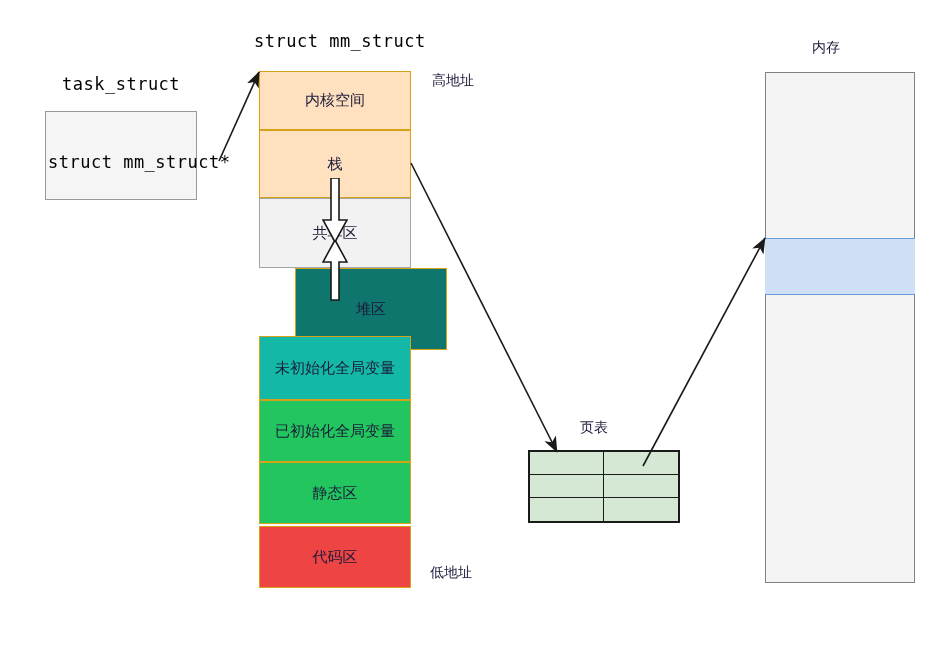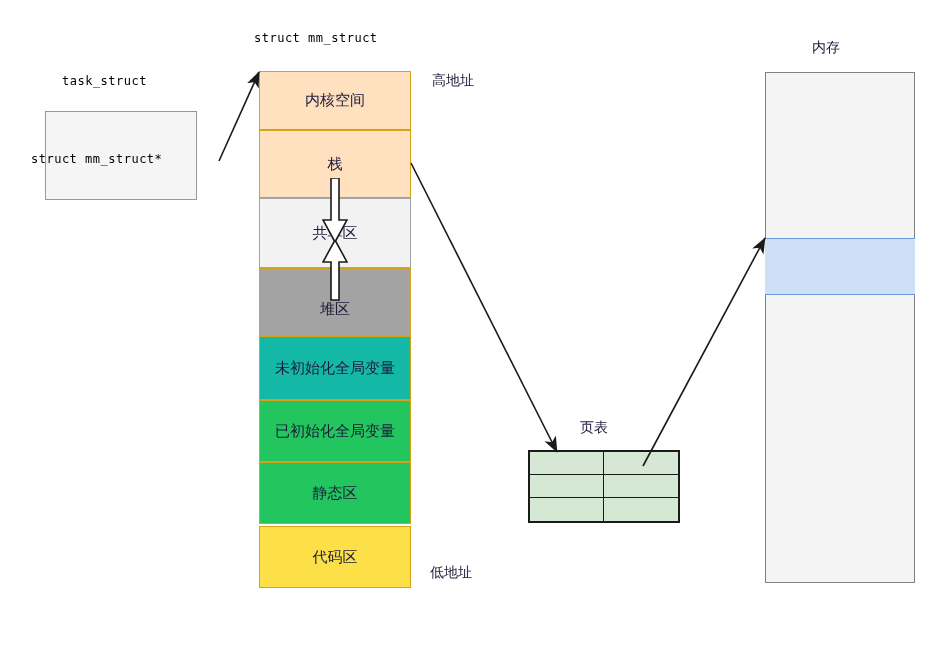--- a/index.html
+++ b/index.html
@@ -16,21 +16,21 @@
     width: 941px;
     height: 663px;
     background: #ffffff;
     overflow: hidden;
   }
   .abs { position: absolute; }
 
   
   .mono-label {
     font-family: "DejaVu Sans Mono", "Liberation Mono", monospace;
-    font-size: 12px;
+    font-size: 17px;
     color: #000000;
     white-space: nowrap;
     letter-spacing: 0.5px;
   }
   .cjk-label {
     font-family: "DejaVu Sans", "Liberation Sans", sans-serif;
     font-size: 14px;
     color: #1b1b3a;
     white-space: nowrap;
   }
@@ -43,21 +43,21 @@
     height: 89px;
     background: #f5f5f5;
     border: 1px solid #999999;
     box-sizing: border-box;
   }
   #task-struct-title {
     left: 62px;
     top: 74px;
   }
   #task-struct-field {
-    left: 31px;
+    left: 48px;
     top: 152px;
   }
 
   
   #mm-title {
     left: 254px;
     top: 31px;
   }
   .mm-block {
     left: 259px;
@@ -162,33 +162,33 @@
   <div id="mm-segments">
       <div class="abs mm-block" style="top: 71px; height: 59px; background: rgb(255, 224, 191); border-color: rgb(214, 163, 24);">
         <span class="seg-text">内核空间</span>
       </div>
       <div class="abs mm-block" style="top: 130px; height: 68px; background: rgb(255, 224, 191); border-color: rgb(214, 163, 24);">
         <span class="seg-text">栈</span>
       </div>
       <div class="abs mm-block shared" style="top: 198px; height: 70px; background: rgb(242, 242, 242); border-color: rgb(160, 164, 173);">
         <span class="seg-text">共享区</span>
       </div>
-      <div class="abs mm-block" style="top: 268px; height: 82px; background: #a3a3a3; border-color: rgb(214, 163, 24);">
+      <div class="abs mm-block" style="top: 268px; height: 82px; background: #0f766e; border-color: rgb(214, 163, 24); margin-left: 36px;">
         <span class="seg-text">堆区</span>
       </div>
       <div class="abs mm-block" style="top: 336px; height: 64px; background: #14b8a6; border-color: rgb(214, 163, 24);">
         <span class="seg-text">未初始化全局变量</span>
       </div>
       <div class="abs mm-block" style="top: 400px; height: 62px; background: #22c55e; border-color: rgb(214, 163, 24);">
         <span class="seg-text">已初始化全局变量</span>
       </div>
       <div class="abs mm-block" style="top: 462px; height: 62px; background: #22c55e; border-color: rgb(214, 163, 24);">
         <span class="seg-text">静态区</span>
       </div>
-      <div class="abs mm-block" style="top: 526px; height: 62px; background: #fde047; border-color: rgb(214, 163, 24);">
+      <div class="abs mm-block" style="top: 526px; height: 62px; background: #ef4444; border-color: rgb(214, 163, 24);">
         <span class="seg-text">代码区</span>
       </div>
     </div>
 
   <svg class="abs hollow-arrow" id="stack-grow-arrow" style="left:322px; top:178px;" width="26" height="66" viewBox="0 0 26 66">
     <polygon points="9,0 17,0 17,42 25,42 13,64 1,42 9,42" fill="#ffffff" stroke="#1a1a1a" stroke-width="1.6"></polygon>
   </svg>
 
   <svg class="abs hollow-arrow" id="heap-grow-arrow" style="left:322px; top:240px;" width="26" height="62" viewBox="0 0 26 62">
     <polygon points="13,0 25,22 17,22 17,60 9,60 9,22 1,22" fill="#ffffff" stroke="#1a1a1a" stroke-width="1.6"></polygon>

